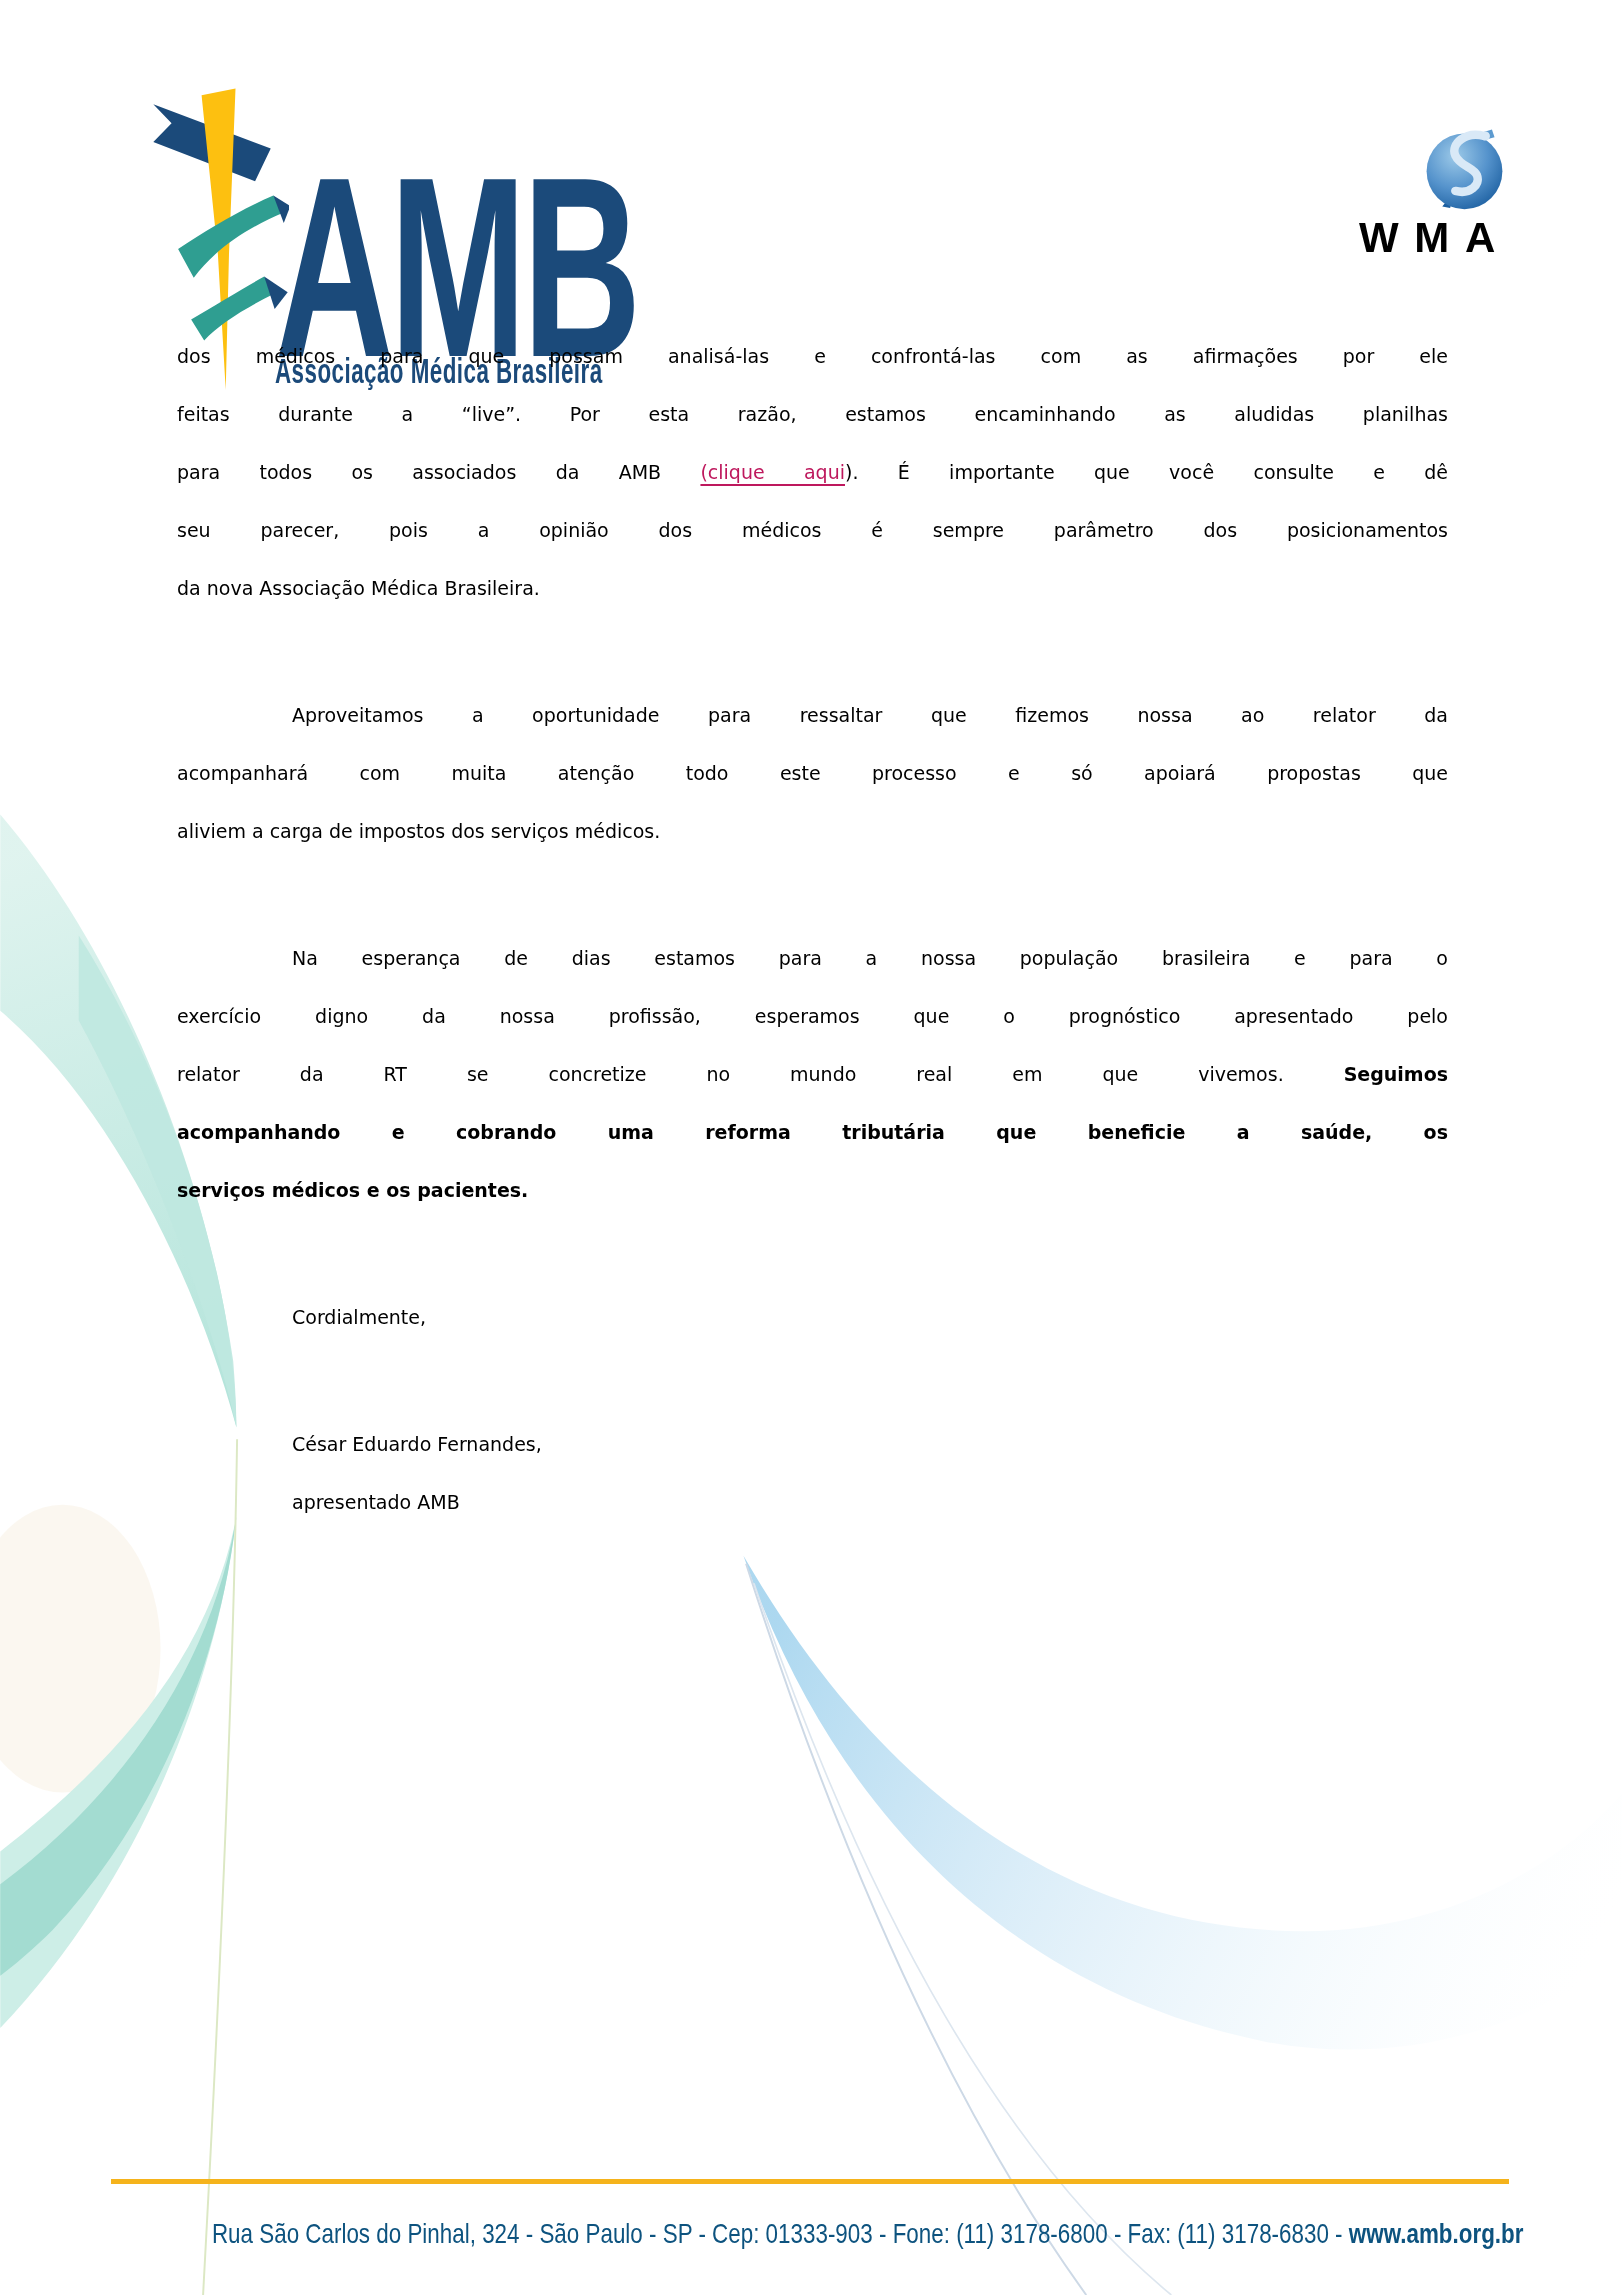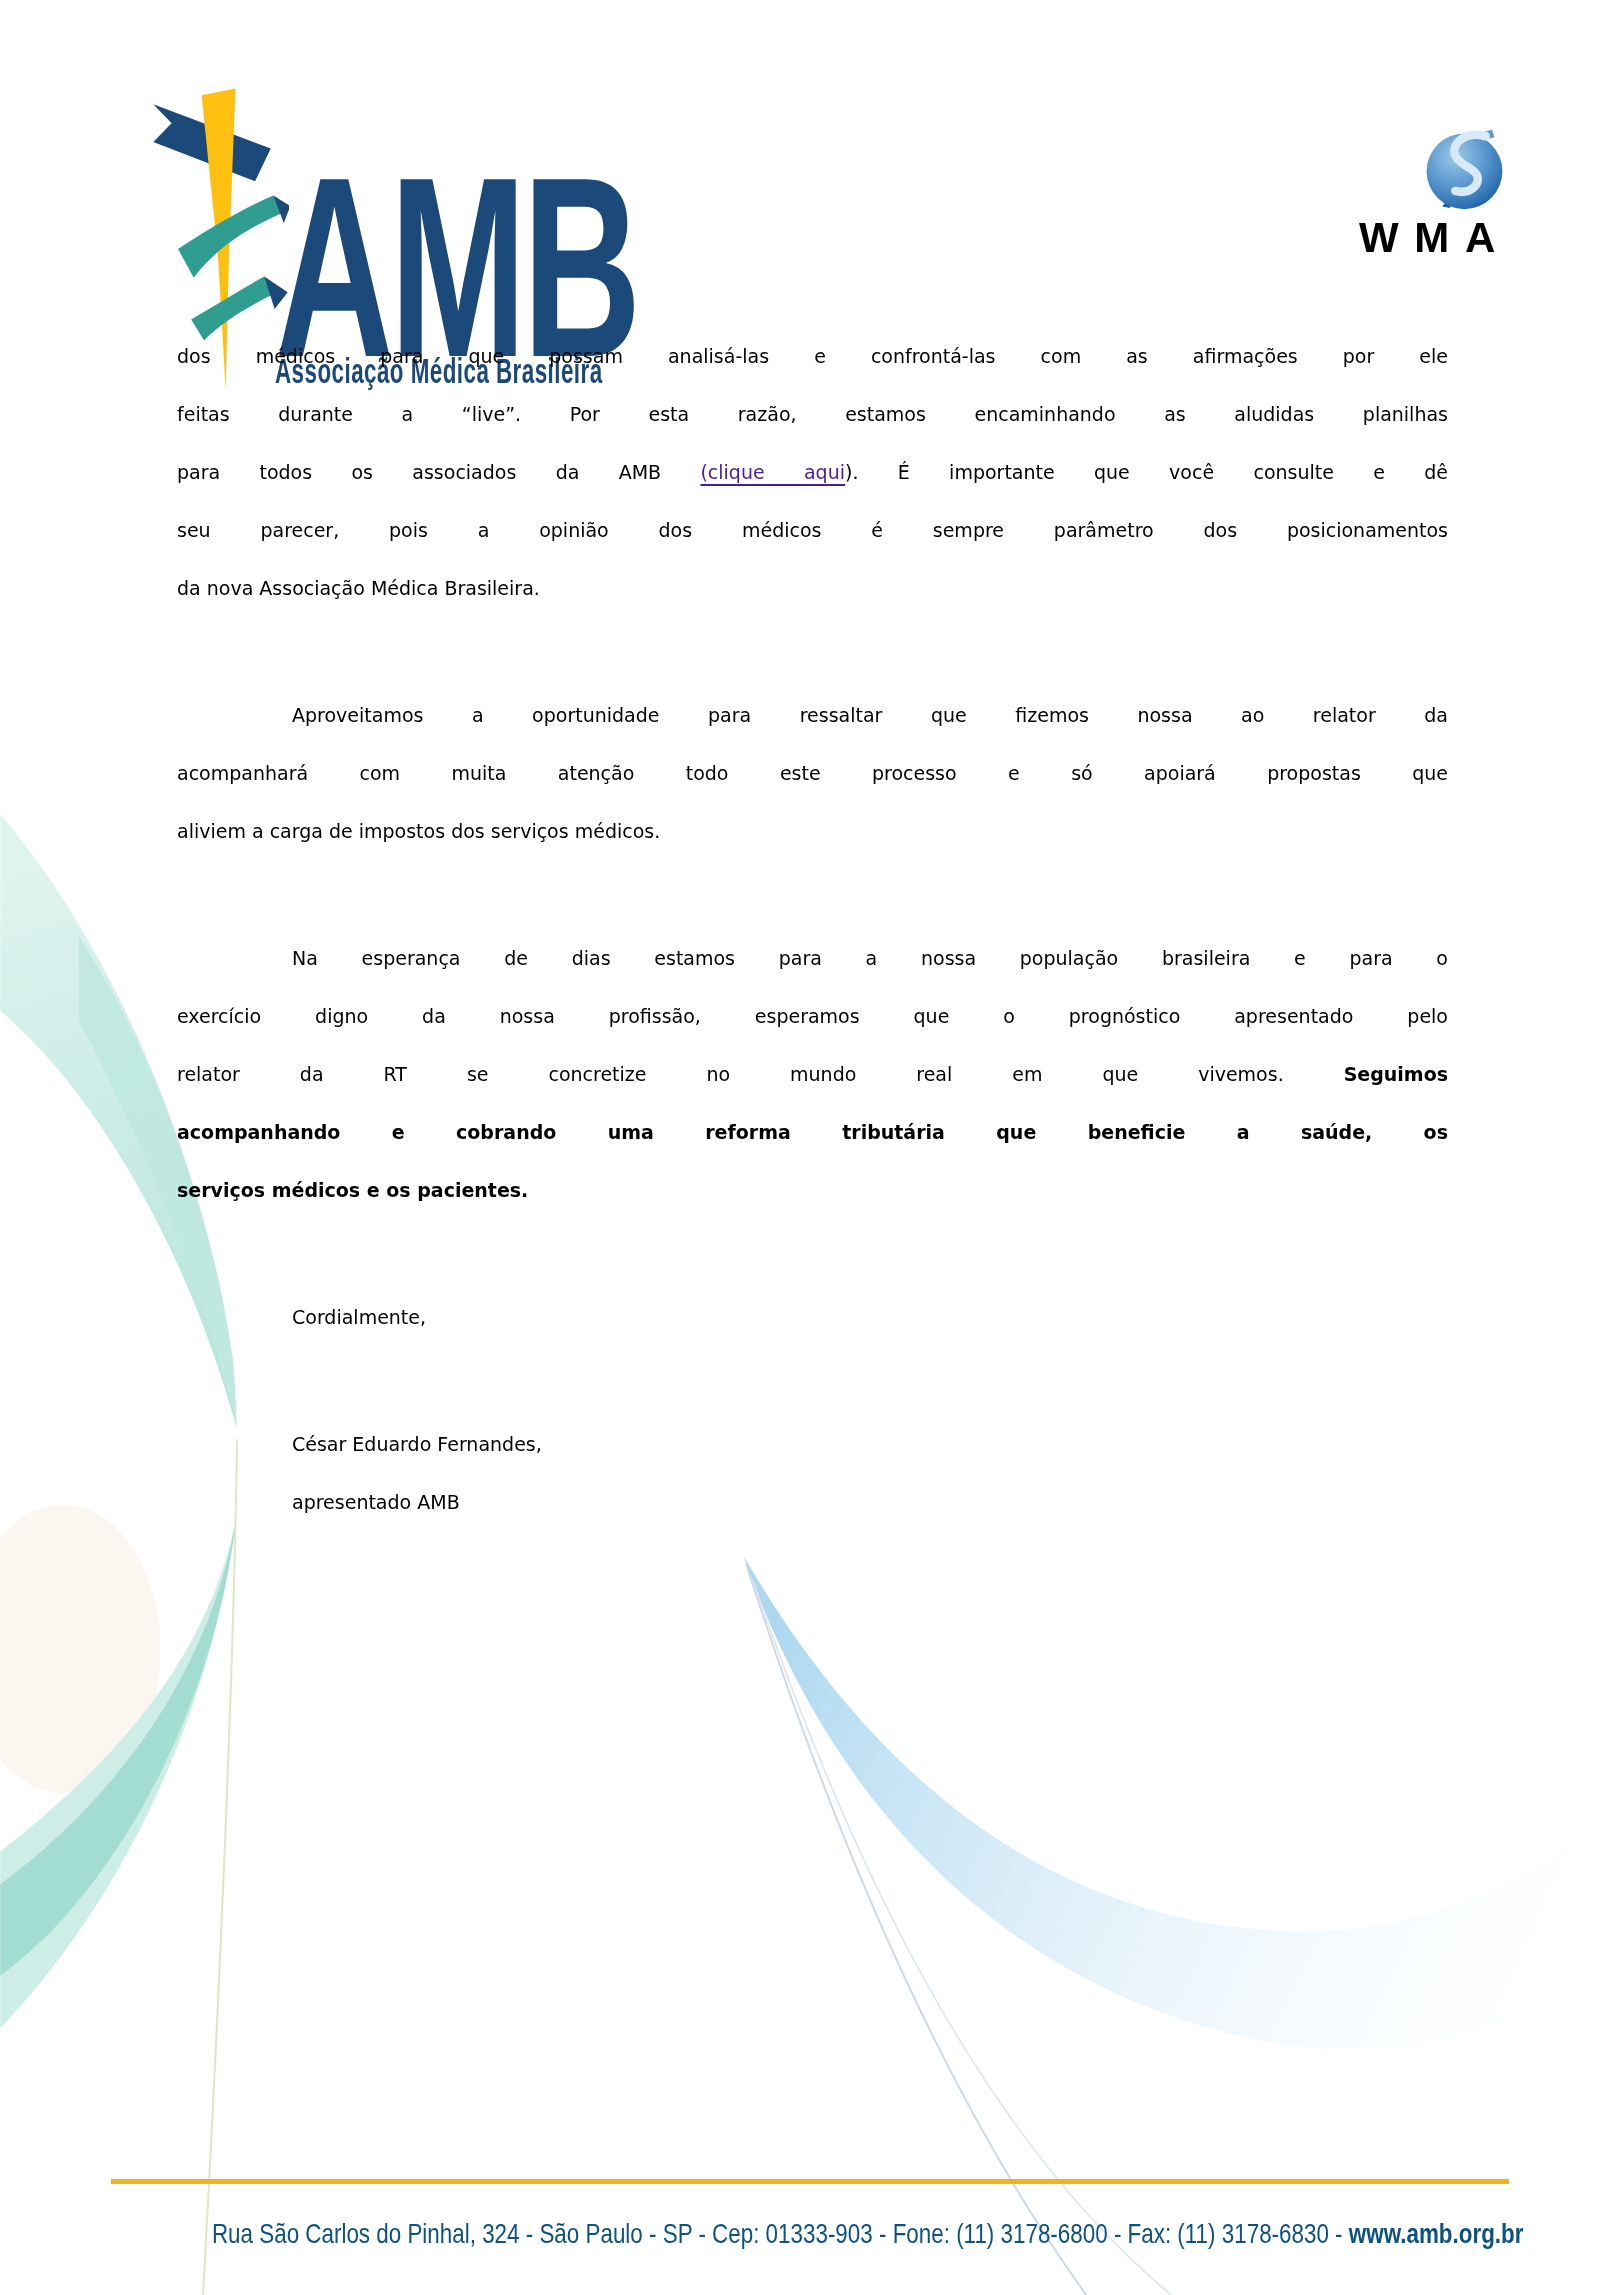--- a/index.html
+++ b/index.html
@@ -33,21 +33,21 @@
   .bodytext{
     position:absolute;left:177px;top:327px;width:1271px;z-index:2;
     font-size:19px;line-height:58px;color:#000;
   }
   .para{margin:0 0 69px 0;}
   .line{min-height:58px;}
   .j{text-align:justify;text-align-last:justify;}
   .last{text-align:right;text-align-last:left;}
   .ind{text-indent:115px;}
   .bold{font-weight:700;}
-  .link{color:#4c1d95;text-decoration:underline;text-decoration-thickness:2px;text-underline-offset:4.6px;cursor:pointer;}
+  .link{color:#be185d;text-decoration:underline;text-decoration-thickness:2px;text-underline-offset:4.6px;cursor:pointer;}
   
   .footer-rule{position:absolute;left:111px;top:2179px;width:1398px;height:4.6px;background:#f5b31b;z-index:2;}
   .footer-address{
     position:absolute;left:0;top:2218px;width:1306px;text-align:center;z-index:2;
     font-family:"Liberation Sans",sans-serif;font-size:28px;color:#0d537f;padding-left:48px;
   }
   .cond{display:inline-block;transform:scaleX(.8);transform-origin:50% 50%;white-space:nowrap;}
 </style>
 </head>
 <body>

